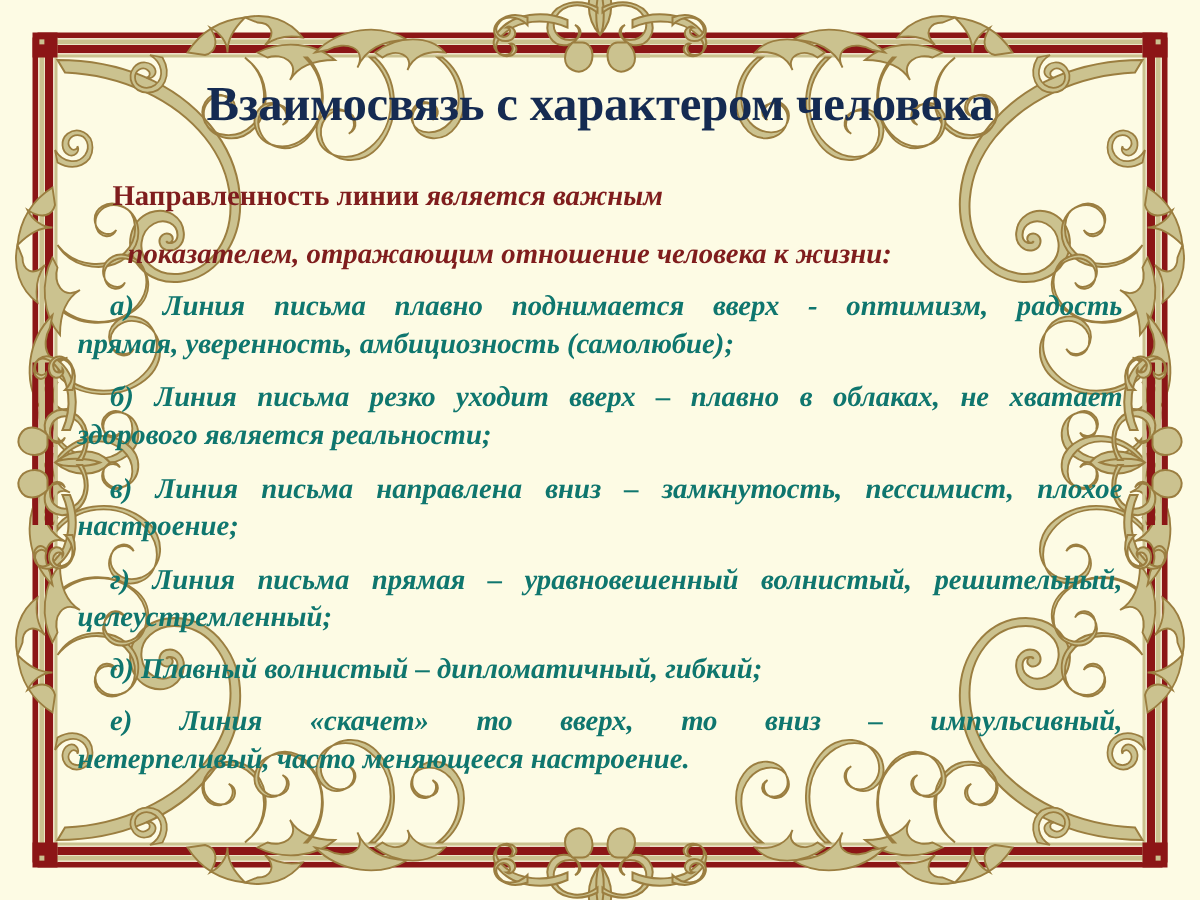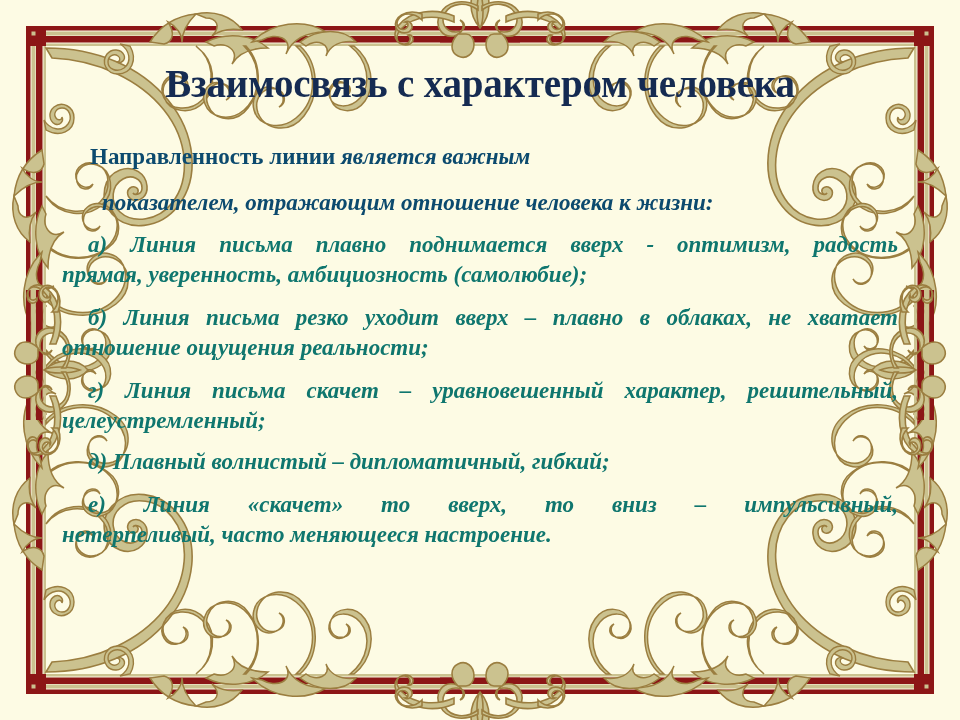--- a/index.html
+++ b/index.html
@@ -55,21 +55,21 @@
     letter-spacing: -0.2px;
     white-space: nowrap;
   }
 
   .lead {
     margin: 0;
     padding: 0 0 0 28px;
     font-size: 23px;
     font-weight: bold;
     line-height: 1.30;
-    color: #0c4a6e;
+    color: #7f1d1d;
   }
   .lead-1 { margin-top: 36px; }
   .lead-2 {
     margin-top: 16px;
     padding-left: 40px;
     font-style: italic;
   }
   .lead .upright { font-style: normal; }
   .lead .ital { font-style: italic; }
 
@@ -311,26 +311,30 @@
 
     <p class="lead lead-2">показателем, отражающим отношение человека к жизни:</p>
 
     <p class="para">
       <span class="j">а) Линия письма плавно поднимается вверх - оптимизм, радость</span>
       <span class="last">прямая, уверенность, амбициозность (самолюбие);</span>
     </p>
 
     <p class="para">
       <span class="j">б) Линия письма резко уходит вверх – плавно в облаках, не хватает</span>
-      <span class="last">отношение ощущения реальности;</span>
-    </p>
-
-
-    <p class="para">
-      <span class="j"> г) Линия письма скачет – уравновешенный характер, решительный,</span>
+      <span class="last">здорового является реальности;</span>
+    </p>
+
+    <p class="para">
+      <span class="j">в) Линия письма направлена вниз – замкнутость, пессимист, плохое</span>
+      <span class="last">настроение;</span>
+    </p>
+
+    <p class="para">
+      <span class="j"> г) Линия письма прямая – уравновешенный волнистый, решительный,</span>
       <span class="last">целеустремленный;</span>
     </p>
 
     <p class="para tight">
       <span class="last" style="text-indent:26px">д) Плавный волнистый – дипломатичный, гибкий;</span>
     </p>
 
     <p class="para">
       <span class="j">е) Линия «скачет» то вверх, то вниз – импульсивный,</span>
       <span class="last">нетерпеливый, часто меняющееся настроение.</span>

